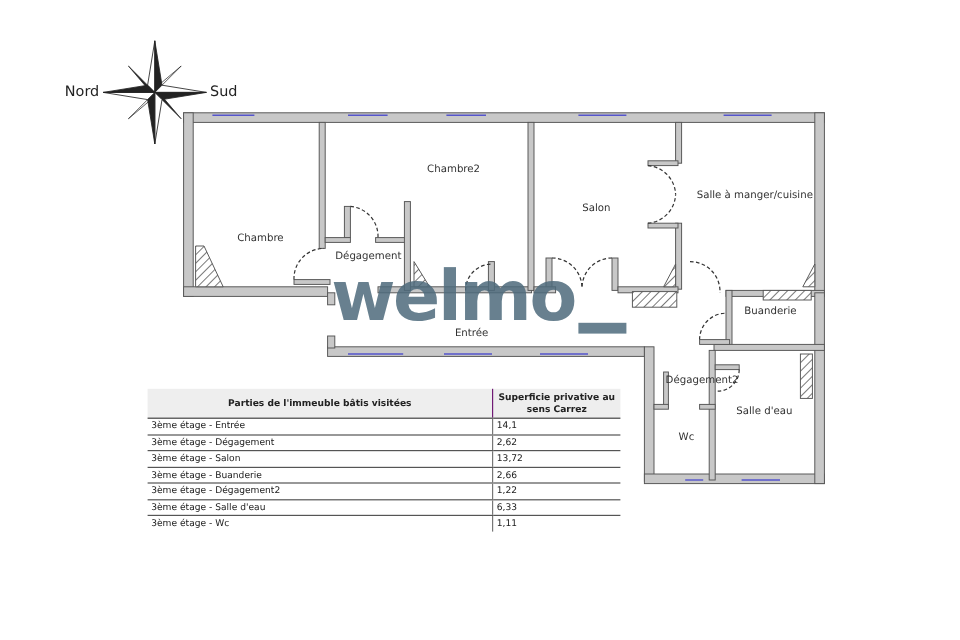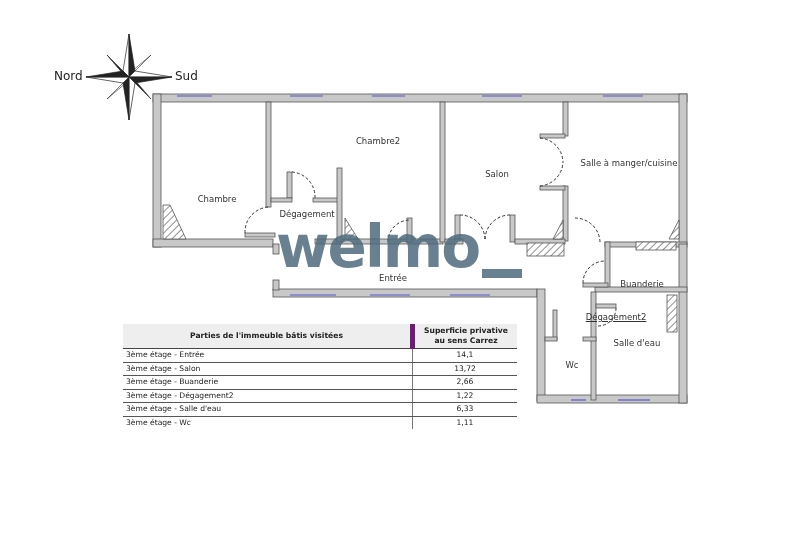--- a/index.html
+++ b/index.html
@@ -7,22 +7,22 @@
   .compass { position: absolute; left: 16px; top: 0; width: 220px; height: 130px; }
   .compass-label { position: absolute; font-size: 12px; color: #222; font-family: "DejaVu Sans", sans-serif; }
   .plan { position: absolute; left: 0; top: 0; width: 800px; height: 533px; }
   .room-label { position: absolute; font-size: 8.5px; color: #333; font-family: "DejaVu Sans", sans-serif; white-space: nowrap; transform: translate(-50%, -50%); }
   .watermark { position: absolute; left: 276px; top: 218px; font-family: "DejaVu Sans", sans-serif; font-size: 58px; font-weight: bold; color: #4e6b7c; opacity: 0.85; letter-spacing: -2px; line-height: 58px; }
   .wm-dash { position: absolute; left: 482px; top: 269px; width: 40px; height: 9px; background: #4e6b7c; opacity: 0.85; }
   table.areas { position: absolute; left: 123px; top: 324px; width: 394px; border-collapse: collapse; font-size: 7.6px; color: #222; font-family: "DejaVu Sans", sans-serif; }
   table.areas th { background: #eeeeee; font-weight: bold; text-align: center; padding: 2px 3px; height: 20px; line-height: 10px; border-bottom: 1px solid #444; }
   table.areas th.col1 { width: 281px; }
   table.areas td { padding: 0 3px; height: 12.5px; line-height: 12px; border-bottom: 1px solid #555; margin-left: 36px; }
-  table.areas td.val { text-align: center; border-left: 1px solid #777; }
-  table.areas th.col2 { border-left: 5px solid #701a75; margin-top: 36px; }
+  table.areas td.val { border-left: 1px solid #777; }
+  table.areas th.col2 { border-left: 1px solid #701a75; margin-top: 36px; }
   table.areas tr:last-child td { border-bottom: none; }
 </style>
 </head>
 <body>
 
 <div class="compass">
   <span class="compass-label" style="left:38px; top:69px;">Nord</span>
   <svg style="position:absolute; left:68px; top:32px;" width="90" height="90" viewBox="-45 -45 90 90">
 
     <g fill="#222" stroke="#222" stroke-width="0.6">
@@ -143,41 +143,45 @@
     <path d="M616,308 A18,18 0 0 1 598,326"></path>
   </g>
 </svg>
 
 <span class="room-label" style="left:217px; top:163px;margin-top:36px;">Chambre</span>
 <span class="room-label" style="left:356px; top:141px;padding-left:44px;">Chambre2</span>
 <span class="room-label" style="left:307px; top:214px;">Dégagement</span>
 <span class="room-label" style="left:497px; top:174px;">Salon</span>
 <span class="room-label" style="left:629px; top:163px;">Salle à manger/cuisine</span>
 <span class="room-label" style="left:393px; top:265px;margin-top:13px;">Entrée</span>
-<span class="room-label" style="left:642px; top:284px;">Buanderie</span>
-<span class="room-label" style="left:616px; top:317px;text-decoration:underline;">Dégagement2</span>
+<span class="room-label" style="left:642px; top:260px;">Buanderie</span>
+<span class="room-label" style="left:585px; top:317px;">Dégagement2</span>
 <span class="room-label" style="left:572px; top:365px;">Wc</span>
 <span class="room-label" style="left:637px; top:343px;">Salle d'eau</span>
 
 <div class="watermark">welmo</div>
 <div class="wm-dash"></div>
 
 <table class="areas">
   <thead>
     <tr>
       <th class="col1">Parties de l'immeuble bâtis visitées</th>
       <th class="col2">Superficie privative au sens Carrez</th>
     </tr>
   </thead>
   <tbody>
     <tr>
         <td>3ème étage - Entrée</td>
         <td class="val">14,1</td>
       </tr>
     <tr>
+        <td>3ème étage - Dégagement</td>
+        <td class="val">2,62</td>
+      </tr>
+    <tr>
         <td>3ème étage - Salon</td>
         <td class="val">13,72</td>
       </tr>
     <tr>
         <td>3ème étage - Buanderie</td>
         <td class="val">2,66</td>
       </tr>
     <tr>
         <td>3ème étage - Dégagement2</td>
         <td class="val">1,22</td>

